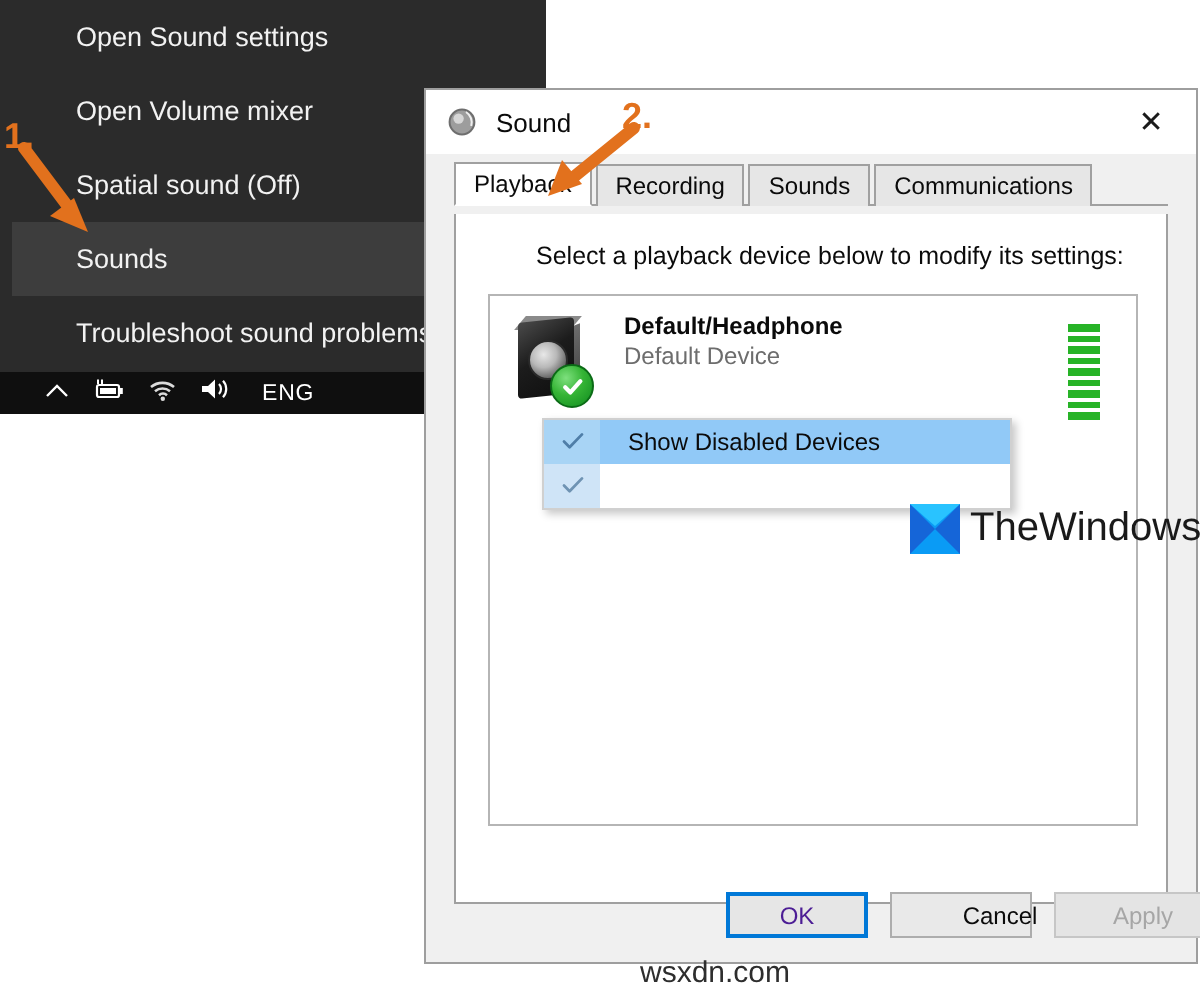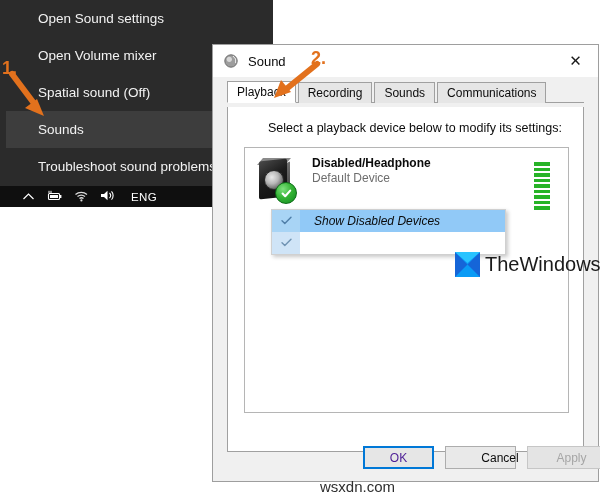--- a/index.html
+++ b/index.html
@@ -151,21 +151,21 @@
     font-size:12px;color:#0b0b0b;
   }
   .ctx-item.sel{background:#91c9f7;}
   .ctx-gutter{
     width:28px;height:22px;background:#cfe4f7;
     display:flex;align-items:center;justify-content:center;
     flex:none;
   }
   .ctx-item.sel .ctx-gutter{background:#a8d4f5;}
   .ctx-check{font-size:12px;color:#4f6f8f;line-height:1;}
-  .ctx-label{margin-left:14px;white-space:nowrap;font-style:italic;}
+  .ctx-label{margin-left:14px;white-space:nowrap;}
 
   .footer{
     position:absolute;left:0;bottom:0;width:100%;height:46px;
   }
   .btn-f{
     position:absolute;height:23px;top:11px;
     font-size:12px;display:flex;align-items:center;justify-content:center;
     box-sizing:border-box;
   }
   .btn-ok{left:150px;width:71px;background:#e6e6e6;border:2px solid #0078d7;color:#4c1d95;}
@@ -290,21 +290,21 @@
           <span class="spk-side"></span>
           <span class="spk-box"></span>
           <span class="spk-cone"></span>
           <span class="spk-check">
             <svg width="13" height="13" viewBox="0 0 13 13">
                 <path d="M2.6 6.6 L5.2 9.2 L10.2 3.6" stroke="#ffffff" stroke-width="2.1" fill="none" stroke-linecap="round" stroke-linejoin="round"></path>
               </svg>
           </span>
         </span>
         <span class="dev-text">
-          <div class="dev-name">Disabled/Headphone</div>
+          <div class="dev-name">Default/Headphone</div>
           <div class="dev-sub">Default Device</div>
         </span>
         <span class="meter">
           <i></i>
             <i></i>
             <i></i>
             <i></i>
             <i></i>
             <i></i>
             <i></i>

